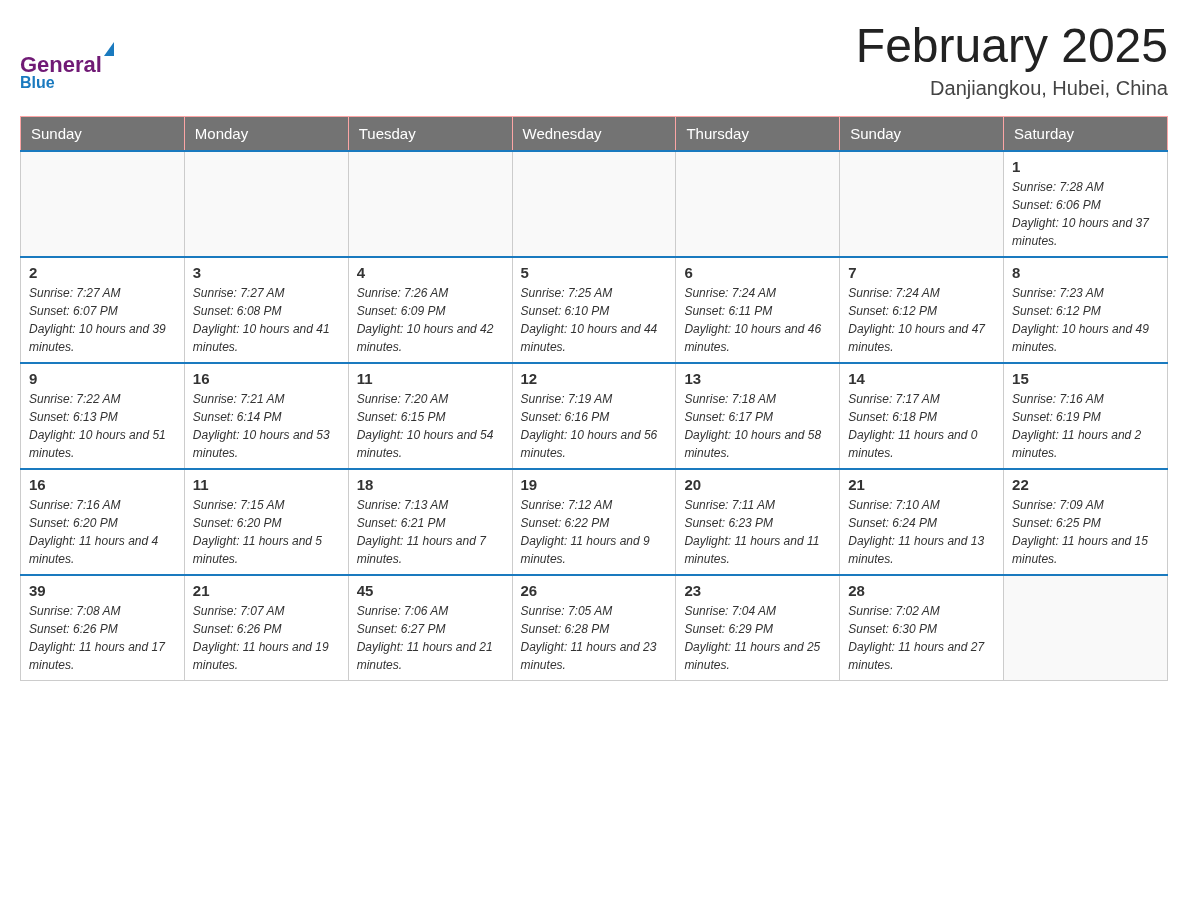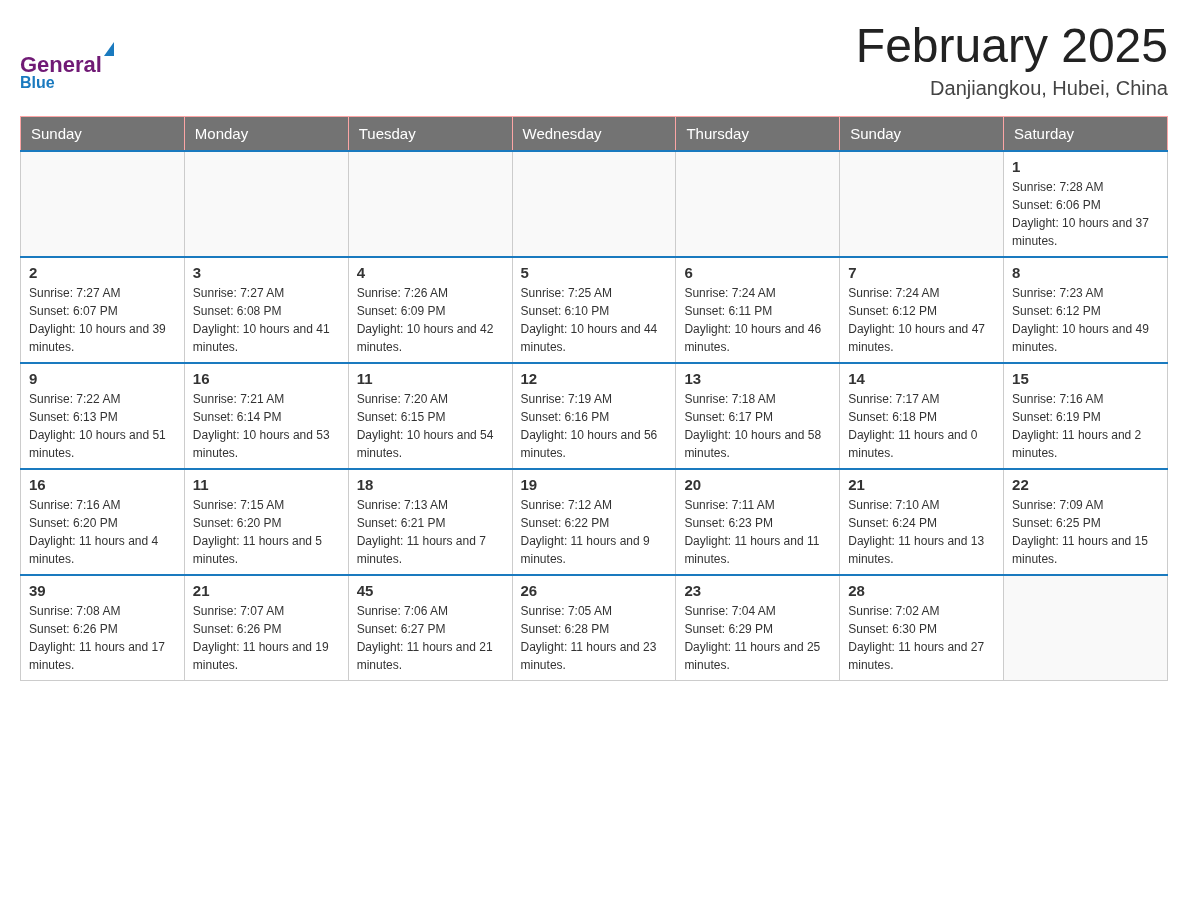--- a/index.html
+++ b/index.html
@@ -87,20 +87,21 @@
     .day-num {
       font-size: 15px;
       font-weight: bold;
       display: block;
       margin-bottom: 3px;
     }
     .day-info {
       font-size: 12px;
       line-height: 1.5;
       color: #333;
+      font-style: italic;
     }
     .week-row td {
       border-top: 2px solid #1a7abf;
     }
   </style>
 </head>
 <body>
 
 <div class="header">
   <div class="logo">

